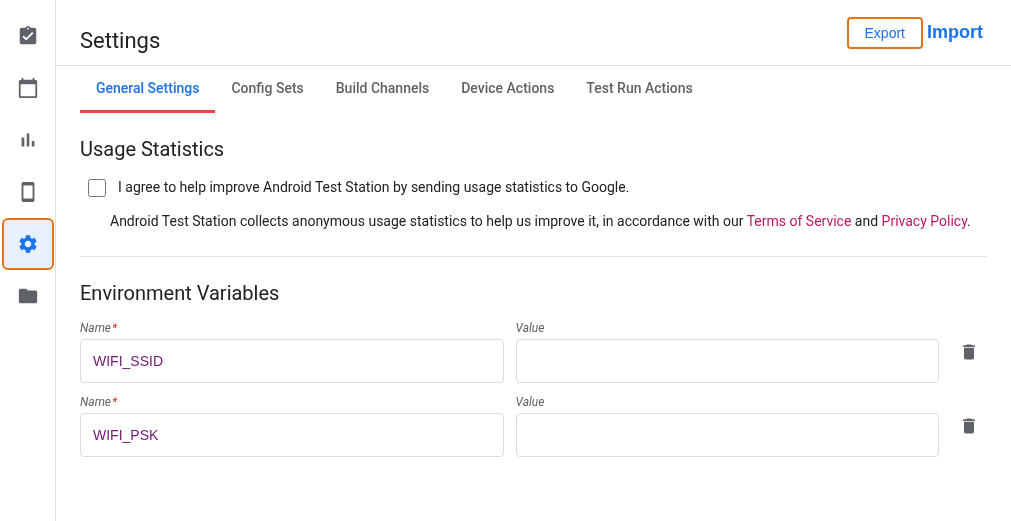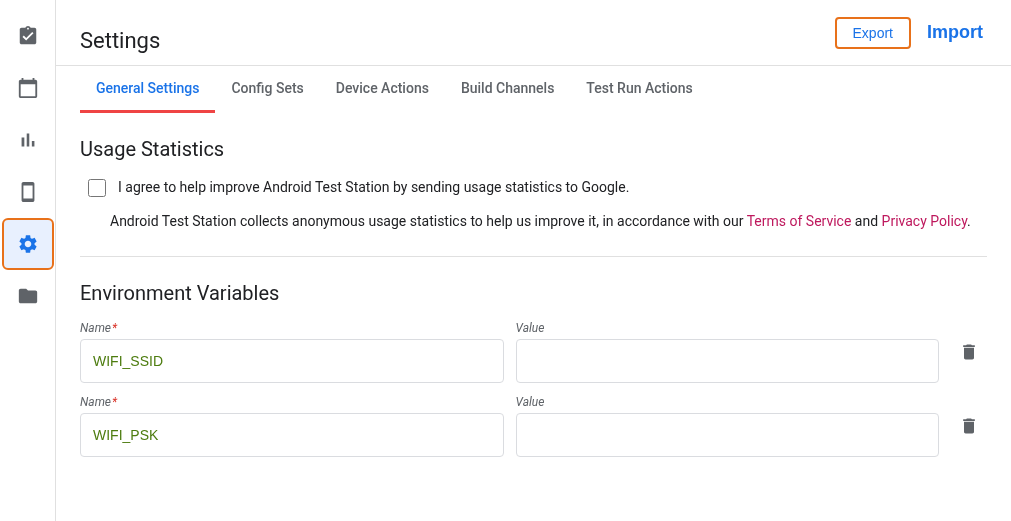--- a/index.html
+++ b/index.html
@@ -44,21 +44,21 @@
     
     .header {
       display: flex;
       align-items: center;
       justify-content: space-between;
       padding: 16px 24px 0 24px;
       border-bottom: 1px solid #e0e0e0;
     }
     .header-left { display: flex; align-items: center; }
     .page-title { font-size: 22px; font-weight: 400; color: #202124; }
-    .header-actions { display: flex; gap: 12px; align-items: center; padding-bottom: 16px; }
+    .header-actions { display: flex; gap: 0; align-items: center; padding-bottom: 16px; }
     .btn-export {
       border: 2px solid #e8711a;
       color: #1a73e8;
       background: transparent;
       padding: 6px 16px;
       border-radius: 4px;
       cursor: pointer;
       font-size: 14px;
       font-weight: 500;
     }
@@ -150,21 +150,21 @@
       margin-bottom: 2px;
       font-style: italic;
     }
     .required-star { color: #d93025; margin-left: 1px; }
     .field-input {
       width: 100%;
       border: 1px solid #dadce0;
       border-radius: 4px;
       padding: 20px 12px;
       font-size: 14px;
-      color: #4d7c0f;
+      color: #701a75;
       outline: none;
       height: 44px;
     }
     .delete-btn {
       background: none;
       border: none;
       cursor: pointer;
       color: #5f6368;
       padding: 8px;
       display: flex;
@@ -218,22 +218,22 @@
     </div>
     <div class="header-actions">
       <button class="btn-export">Export</button>
       <button class="btn-import">Import</button>
     </div>
   </div>
 
   <div class="tabs">
     <div class="tab active">General Settings</div>
     <div class="tab">Config Sets</div>
+    <div class="tab">Build Channels</div>
     <div class="tab">Device Actions</div>
-    <div class="tab">Build Channels</div>
     <div class="tab">Test Run Actions</div>
   </div>
 
   <div class="content">
 
     <h2 class="section-title">Usage Statistics</h2>
 
     <div class="usage-checkbox-row">
       <input type="checkbox" style="">
       <span class="usage-text">I agree to help improve Android Test Station by sending usage statistics to Google.</span>

